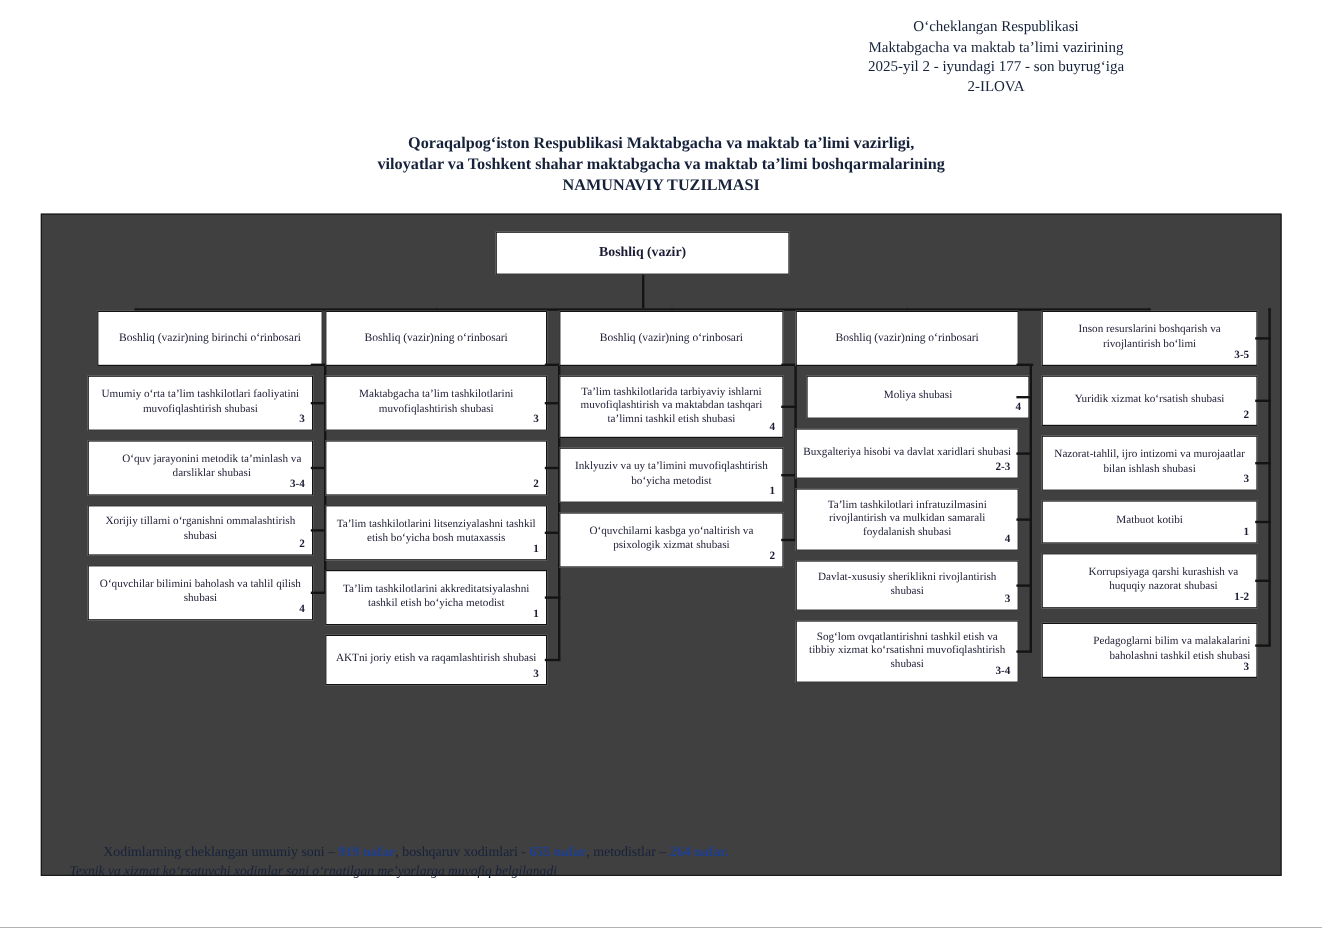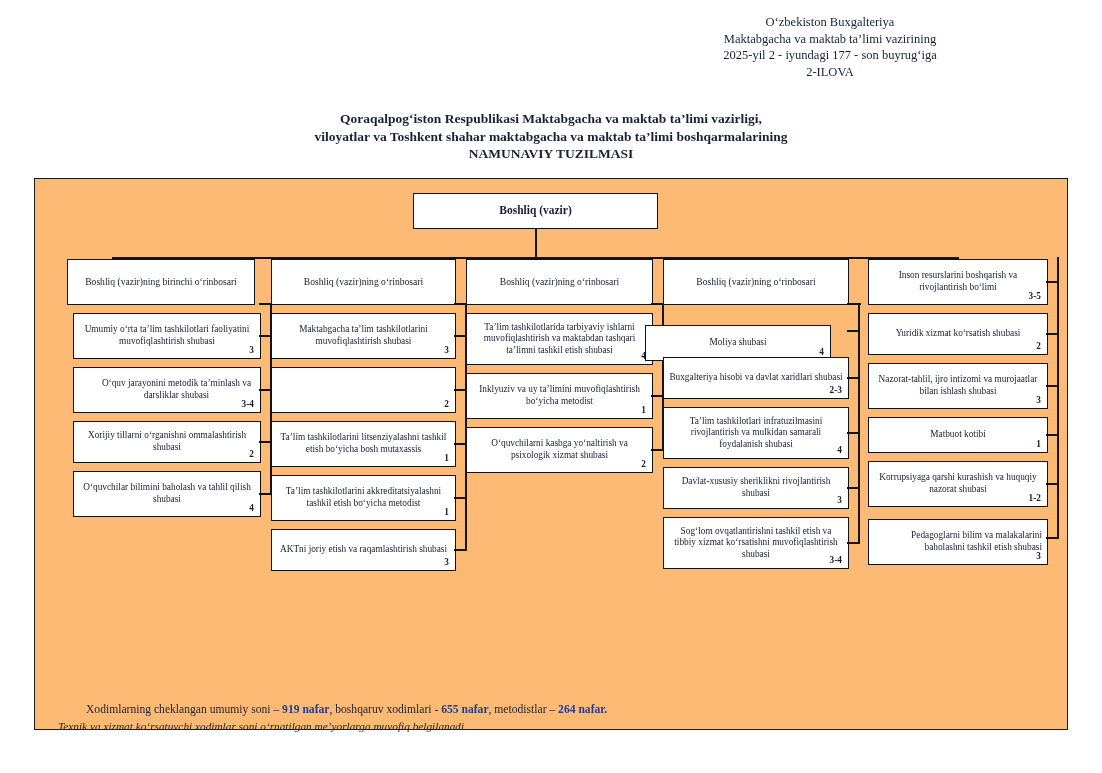--- a/index.html
+++ b/index.html
@@ -22,21 +22,21 @@
     position:absolute;top:110px;left:0;width:1102px;
     text-align:center;
     font-weight:bold;font-size:13.5px;line-height:17.5px;
     color:#16213a;
   }
   .frame{
     position:absolute;left:34px;top:178px;
     width:1034px;height:552px;
     border:1.6px solid #1a1a1a;
     box-sizing:border-box;
-    background:#fdba74;
+    background:#404040;
   }
   .box{
     position:absolute;
     border:1.6px solid #121212;
     box-sizing:border-box;
     background:#fff;
     display:flex;
     align-items:center;
     justify-content:center;
     text-align:center;
@@ -76,21 +76,21 @@
   .footer2{
     position:absolute;left:58px;top:720px;
     font-size:11.3px;font-style:italic;color:#16213a;
     white-space:nowrap;
   }
 </style>
 </head>
 <body>
 
 <div class="hdr">
-  <div>O‘zbekiston Buxgalteriya</div>
+  <div>O‘cheklangan Respublikasi</div>
   <div>Maktabgacha va maktab ta’limi vazirining</div>
   <div>2025-yil 2 - iyundagi 177 - son buyrug‘iga</div>
   <div>2-ILOVA</div>
 </div>
 
 <div class="title">
   <div>Qoraqalpog‘iston Respublikasi Maktabgacha va maktab ta’limi vazirligi,</div>
   <div>viloyatlar va Toshkent shahar  maktabgacha va maktab ta’limi boshqarmalarining</div>
   <div>NAMUNAVIY TUZILMASI</div>
 </div>
@@ -99,21 +99,21 @@
     <div class="box top" style="left: 378px; top: 14px; width: 245px; height: 36px;">
       <span class="txt">Boshliq (vazir)</span>
     </div>
     <div class="ln" style="left: 499.5px; top: 50px; width: 2px; height: 28px;"></div>
     <div class="ln" style="left: 78px; top: 78px; width: 845px; height: 2px;"></div>
     <div class="ln" style="left: 77px; top: 78px; width: 2px; height: 2px;"></div>
     <div class="ln" style="left: 327.5px; top: 78px; width: 2px; height: 2px;"></div>
     <div class="ln" style="left: 523.5px; top: 78px; width: 2px; height: 2px;"></div>
     <div class="ln" style="left: 720px; top: 78px; width: 2px; height: 2px;"></div>
     <div class="ln" style="left: 922px; top: 78px; width: 2px; height: 2px;"></div>
-    <div class="box dept" style="left: 32px; top: 80px; width: 188px; height: 46px;">
+    <div class="box dept" style="left: 46px; top: 80px; width: 188px; height: 46px;">
       <span class="txt">Boshliq (vazir)ning birinchi o‘rinbosari</span>
     </div>
     <div class="ln" style="left: 224px; top: 124px; width: 14px; height: 2px;"></div>
     <div class="box" style="left: 38px; top: 134px; width: 188px; height: 46px;">
       <span class="txt">Umumiy o‘rta ta’lim tashkilotlari faoliyatini muvofiqlashtirish shubasi</span>
       <span class="num">3</span>
     </div>
     <div class="ln" style="left: 224px; top: 156px; width: 13px; height: 2px;"></div>
     <div class="box" style="left: 38px; top: 188px; width: 188px; height: 46px; padding-left: 24px;">
       <span class="txt">O‘quv jarayonini metodik ta’minlash va darsliklar shubasi</span>
@@ -177,21 +177,21 @@
     <div class="box" style="left: 431px; top: 248px; width: 187px; height: 46px;">
       <span class="txt">O‘quvchilarni kasbga yo‘naltirish va psixologik xizmat shubasi</span>
       <span class="num">2</span>
     </div>
     <div class="ln" style="left: 616px; top: 270px; width: 13px; height: 2px;"></div>
     <div class="ln" style="left: 627px; top: 126px; width: 2px; height: 145px;"></div>
     <div class="box dept" style="left: 628px; top: 80px; width: 186px; height: 46px;">
       <span class="txt">Boshliq (vazir)ning o‘rinbosari</span>
     </div>
     <div class="ln" style="left: 812px; top: 124px; width: 14px; height: 2px;"></div>
-    <div class="box" style="left: 610px; top: 134px; width: 186px; height: 36px; margin-top: 12px;">
+    <div class="box" style="left: 637px; top: 134px; width: 186px; height: 36px;">
       <span class="txt">Moliya shubasi</span>
       <span class="num">4</span>
     </div>
     <div class="ln" style="left: 812px; top: 151px; width: 13px; height: 2px;"></div>
     <div class="box" style="left: 628px; top: 178px; width: 186px; height: 42px;">
       <span class="txt">Buxgalteriya hisobi va davlat xaridlari shubasi</span>
       <span class="num">2-3</span>
     </div>
     <div class="ln" style="left: 812px; top: 198px; width: 13px; height: 2px;"></div>
     <div class="box" style="left: 628px; top: 228px; width: 186px; height: 52px;">
@@ -224,21 +224,21 @@
     <div class="box" style="left: 833px; top: 184px; width: 180px; height: 46px;">
       <span class="txt">Nazorat-tahlil, ijro intizomi va murojaatlar bilan ishlash shubasi</span>
       <span class="num">3</span>
     </div>
     <div class="ln" style="left: 1011px; top: 206px; width: 13px; height: 2px;"></div>
     <div class="box" style="left: 833px; top: 238px; width: 180px; height: 36px;">
       <span class="txt">Matbuot kotibi</span>
       <span class="num">1</span>
     </div>
     <div class="ln" style="left: 1011px; top: 255px; width: 13px; height: 2px;"></div>
-    <div class="box" style="left: 833px; top: 282px; width: 180px; height: 46px;">
+    <div class="box" style="left: 833px; top: 282px; width: 180px; height: 46px; padding-left: 28px;">
       <span class="txt">Korrupsiyaga qarshi kurashish va huquqiy nazorat shubasi</span>
       <span class="num">1-2</span>
     </div>
     <div class="ln" style="left: 1011px; top: 304px; width: 13px; height: 2px;"></div>
     <div class="box" style="left: 833px; top: 340px; width: 180px; height: 46px; text-align: right;">
       <span class="txt">Pedagoglarni bilim va malakalarini baholashni tashkil etish shubasi</span>
       <span class="num">3</span>
     </div>
     <div class="ln" style="left: 1011px; top: 358px; width: 13px; height: 2px;"></div>
     <div class="ln" style="left: 1022px; top: 78px; width: 2px; height: 281px;"></div>

